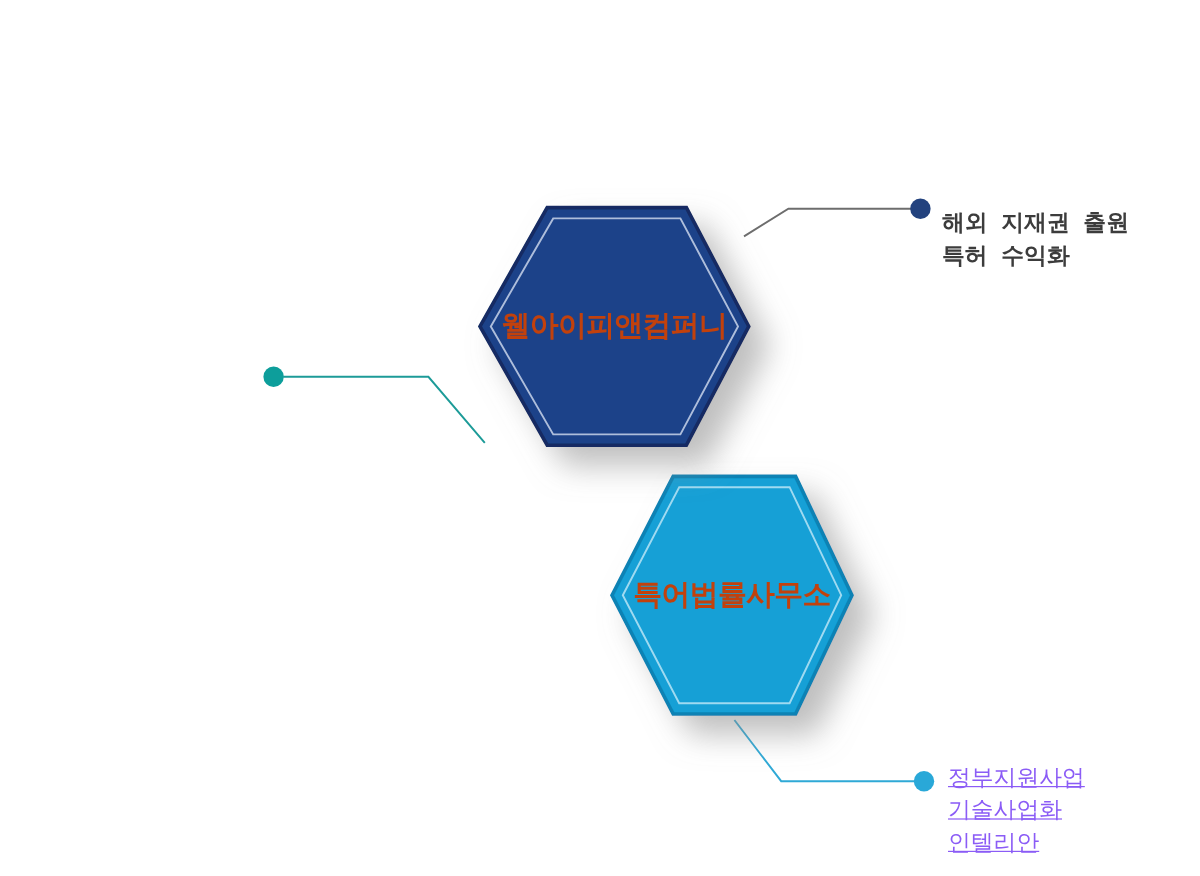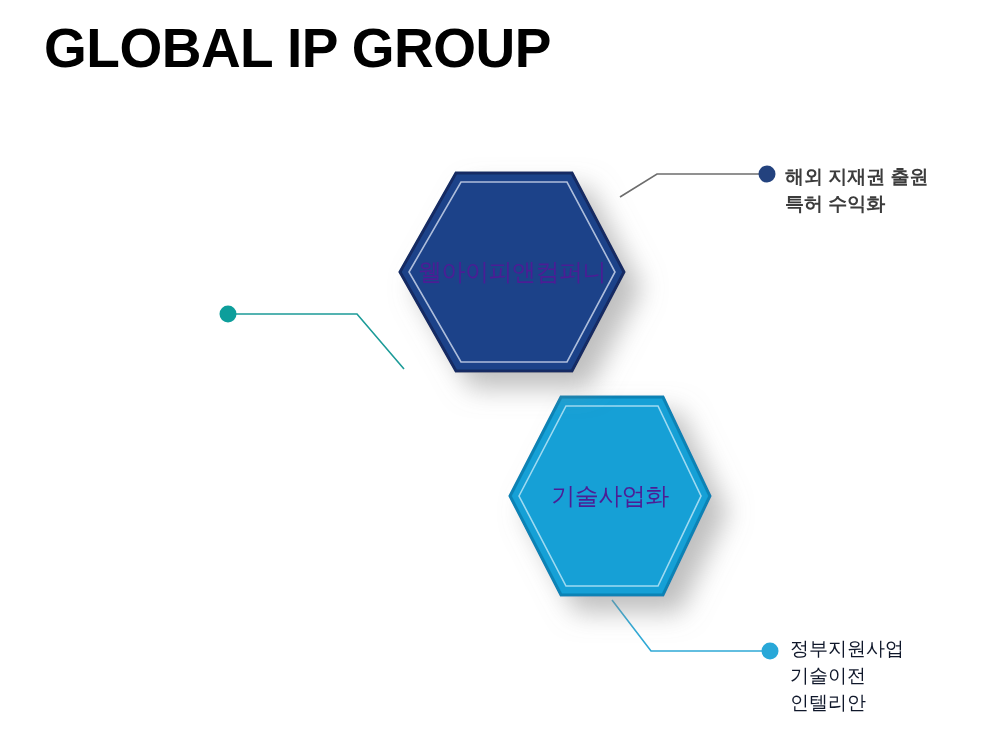--- a/index.html
+++ b/index.html
@@ -62,22 +62,22 @@
   .hex-label {
     position: absolute;
     left: 0;
     top: 0;
     width: 100%;
     height: 100%;
     display: flex;
     flex-direction: column;
     align-items: center;
     justify-content: center;
-    color: #4c1d95;
-    font-weight: normal;
+    color: #c2410c;
+    font-weight: bold;
     text-align: center;
     line-height: 1.28;
     pointer-events: none;
     letter-spacing: -0.5px;
   }
 
   #hex-navy   { left: 396px; top: 166px; width: 232px; height: 212px; }
   #hex-teal   { left: 286px; top: 362px; width: 232px; height: 212px; }
   #hex-cyan   { left: 506px; top: 390px; width: 208px; height: 212px; }
 
@@ -90,32 +90,31 @@
     position: absolute;
     font-size: 19px;
     font-weight: bold;
     color: #3c3c3c;
     line-height: 1.42;
     white-space: nowrap;
   }
   .callout.right { text-align: left; }
   .callout.left  { text-align: right; }
 
-  #callout-top    { left: 785px; top: 164px; }
+  #callout-top    { left: 785px; top: 174px; font-family: Liberation Mono, monospace; }
   #callout-left   { left: 12px;  top: 291px; width: 200px; }
-  #callout-bottom { left: 790px; top: 636px; color: #0f172a; font-weight: normal; }
+  #callout-bottom { left: 790px; top: 636px; color: #8b5cf6; font-weight: normal; text-decoration: underline; }
 
   #callout-bottom .line { font-weight: normal; }
 </style>
 </head>
 <body>
 
 <div id="slide">
 
-  <div id="title">GLOBAL IP GROUP</div>
 
   <svg id="connectors" viewBox="0 0 1000 730" xmlns="http://www.w3.org/2000/svg">
     <defs>
       <filter id="hexshadow" x="-40%" y="-40%" width="200%" height="200%">
         <feDropShadow dx="16" dy="16" stdDeviation="13" flood-color="#8a8a8a" flood-opacity="0.55"></feDropShadow>
       </filter>
     </defs>
 
     <g>
       <path d="M 620,197 L 657,174 L 765,174" fill="none" stroke="#6d6d6d" stroke-width="1.6"></path>
@@ -133,21 +132,21 @@
     </g>
   </svg>
 
 
   <div class="hex-wrap" id="hex-cyan">
     <svg class="hex-svg" viewBox="0 0 208 212" width="208" height="212" xmlns="http://www.w3.org/2000/svg">
       <polygon points="4,106 55,7 157,7 204,106 157,205 55,205" fill="#12A0D6" stroke="#0A82B4" stroke-width="3" filter="url(#hexshadow)"></polygon>
       <polygon points="13,106 60,16 152,16 195,106 152,196 60,196" fill="none" stroke="#c2e9f8" stroke-width="1.6" opacity="0.8"></polygon>
     </svg>
     <div class="hex-label">
-      <span>기술사업화</span>
+      <span>특어법률사무소</span>
     </div>
   </div>
 
   <div class="hex-wrap" id="hex-navy">
     <svg class="hex-svg" viewBox="0 0 232 212" width="232" height="212" xmlns="http://www.w3.org/2000/svg">
       <polygon points="4,106 60,7 176,7 228,106 176,205 60,205" fill="#1E4289" stroke="#122C63" stroke-width="3" filter="url(#hexshadow)"></polygon>
       <polygon points="13,106 65,16 171,16 219,106 171,196 65,196" fill="none" stroke="#c8d3ea" stroke-width="1.6" opacity="0.85"></polygon>
     </svg>
     <div class="hex-label">
       <span>웰아이피앤컴퍼니</span>
@@ -155,17 +154,17 @@
   </div>
 
   <div class="callout right" id="callout-top">
     <div class="line">해외 지재권 출원</div>
     <div class="line">특허 수익화</div>
   </div>
 
 
   <div class="callout right" id="callout-bottom">
     <div class="line">정부지원사업</div>
-    <div class="line">기술이전</div>
+    <div class="line">기술사업화</div>
     <div class="line">인텔리안</div>
   </div>
 
 </div>
 
 </body></html>

